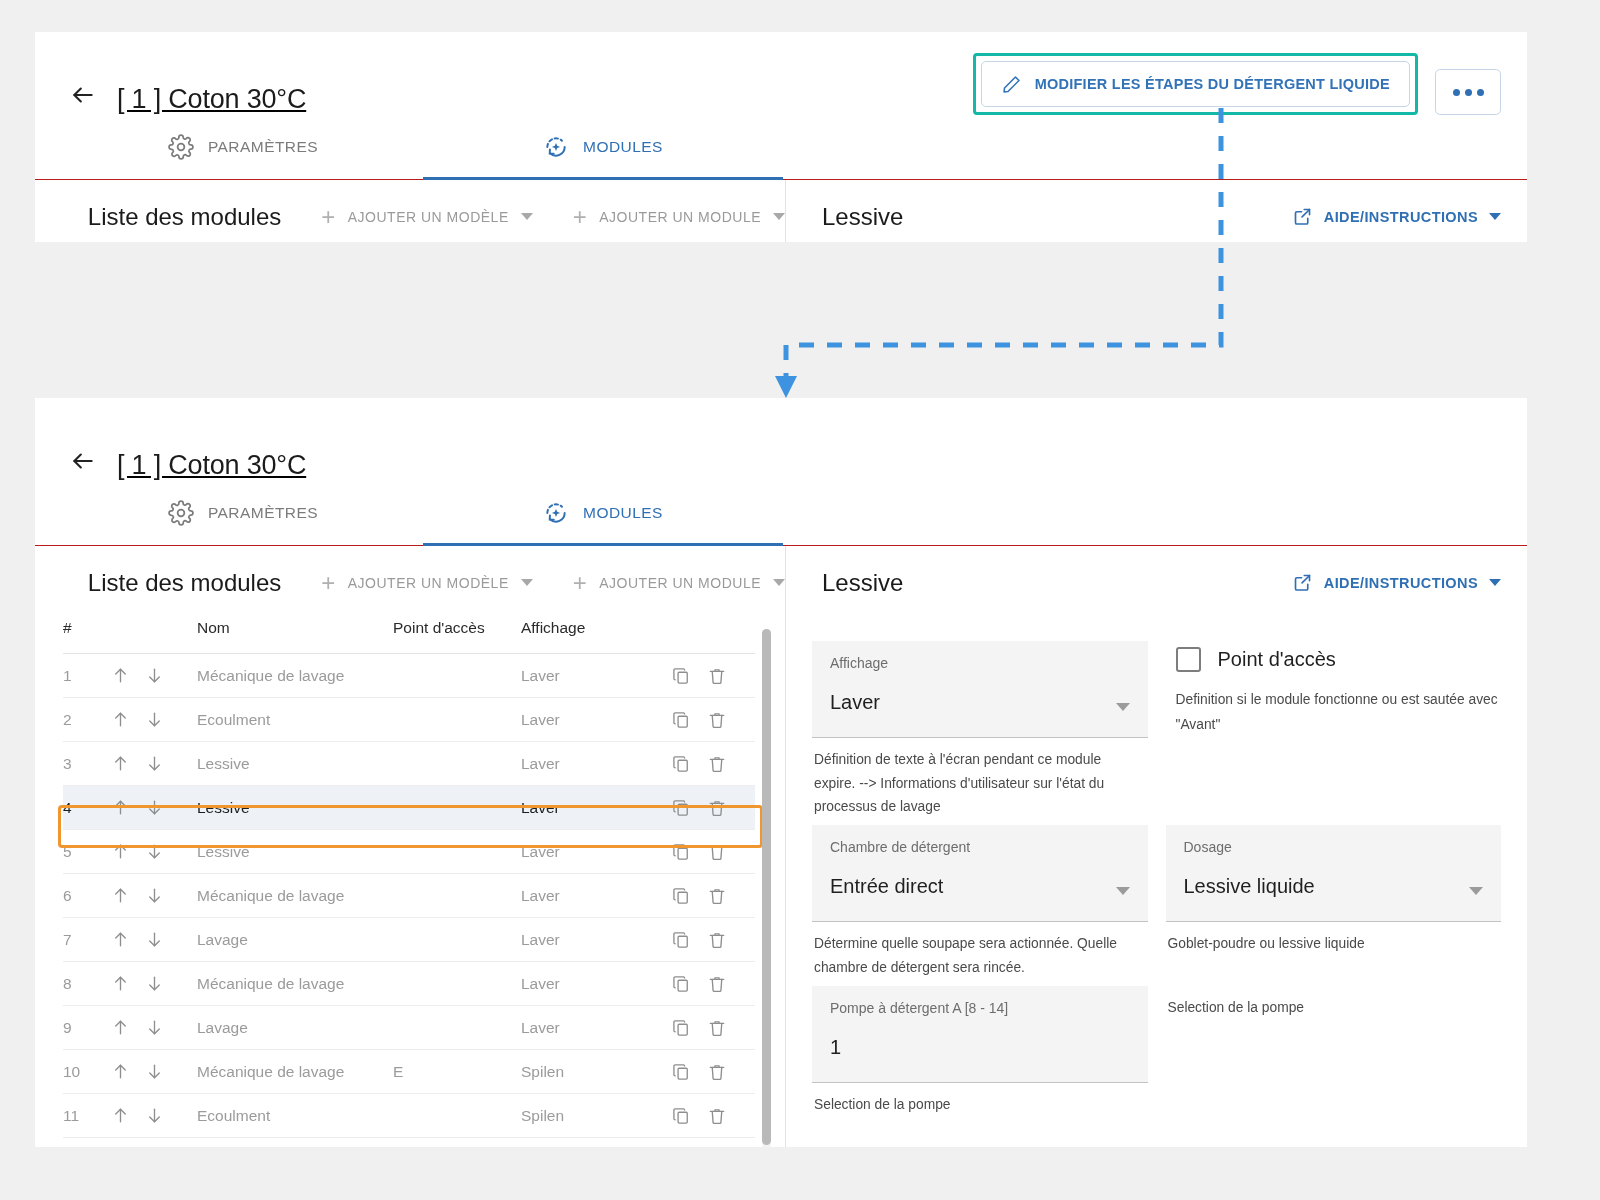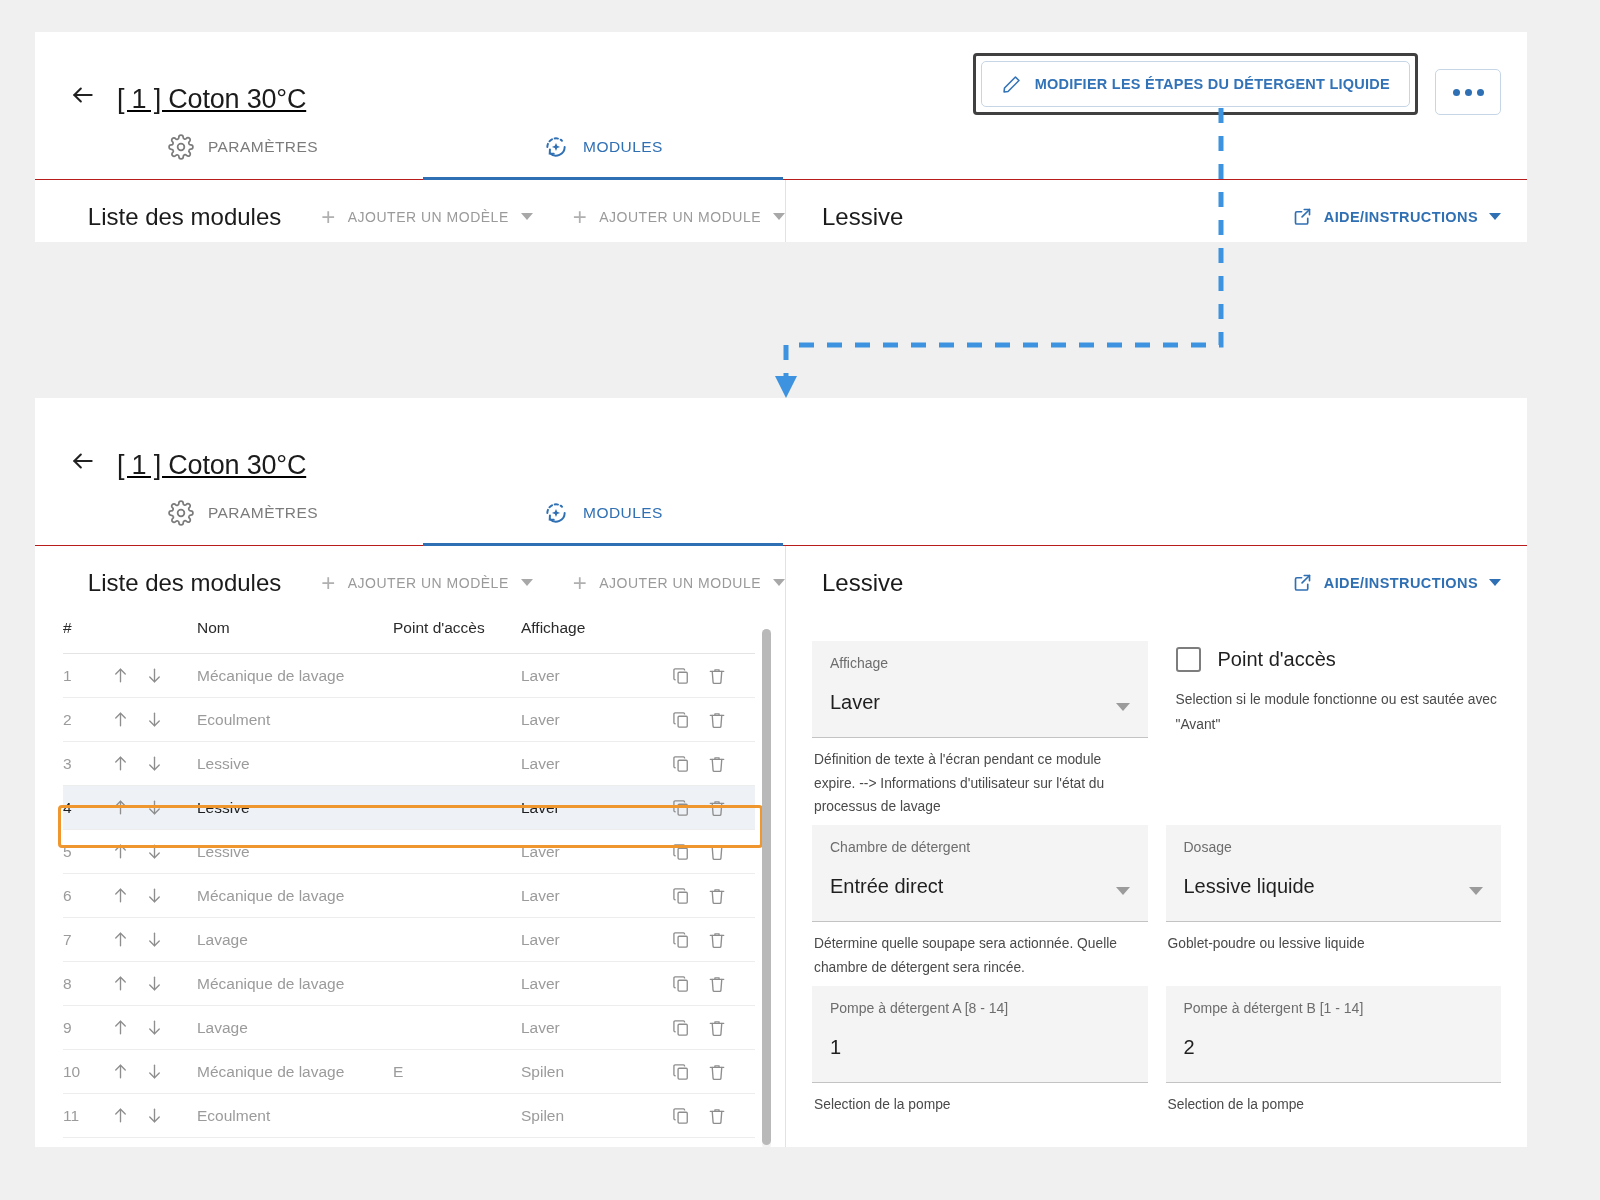--- a/index.html
+++ b/index.html
@@ -60,21 +60,21 @@
     font-size: 14.5px;
     font-weight: bold;
     letter-spacing: 0.25px;
     white-space: nowrap;
     cursor: pointer;
   }
   .btn-outline svg { width: 21px; height: 21px; flex: none; }
 
   .highlight-box {
     position: relative;
-    border: 3px solid #404040;
+    border: 3px solid #14b8a6;
     border-radius: 4px;
     padding: 5px;
     background: #fff;
   }
 
   .btn-dots {
     width: 66px; height: 46px;
     border: 1px solid #c6d6e6;
     border-radius: 5px;
     background: #fff;
@@ -891,21 +891,21 @@
               <div class="fvalue">Laver</div>
               <div class="fcaret"></div>
             </div>
             <div class="helper">Définition de texte à l'écran pendant ce module expire. --&gt; Informations d'utilisateur sur l'état du processus de lavage</div>
           </div>
           <div class="detail-col">
             <div class="checkrow">
               <div class="checkbox"></div>
               <div class="checklabel">Point d'accès</div>
             </div>
-            <div class="check-helper">Selection si le module fonctionne ou est sautée avec "Avant"</div>
+            <div class="check-helper">Definition si le module fonctionne ou est sautée avec "Avant"</div>
           </div>
         </div>
 
         <div class="detail-grid" style="margin-top:6px">
           <div class="detail-col">
             <div class="field">
               <div class="flabel">Chambre de détergent</div>
               <div class="fvalue">Entrée direct</div>
               <div class="fcaret"></div>
             </div>
@@ -923,24 +923,20 @@
 
         <div class="detail-grid" style="margin-top:6px">
           <div class="detail-col">
             <div class="field">
               <div class="flabel">Pompe à détergent A [8 - 14]</div>
               <div class="fvalue">1</div>
             </div>
             <div class="helper">Selection de la pompe</div>
           </div>
           <div class="detail-col">
-            <div class="field">
-              <div class="flabel">Pompe à détergent B [1 - 14]</div>
-              <div class="fvalue">2</div>
-            </div>
             <div class="helper">Selection de la pompe</div>
           </div>
         </div>
 
       </div>
     </div>
   </div>
 </div>
 
 </body></html>

